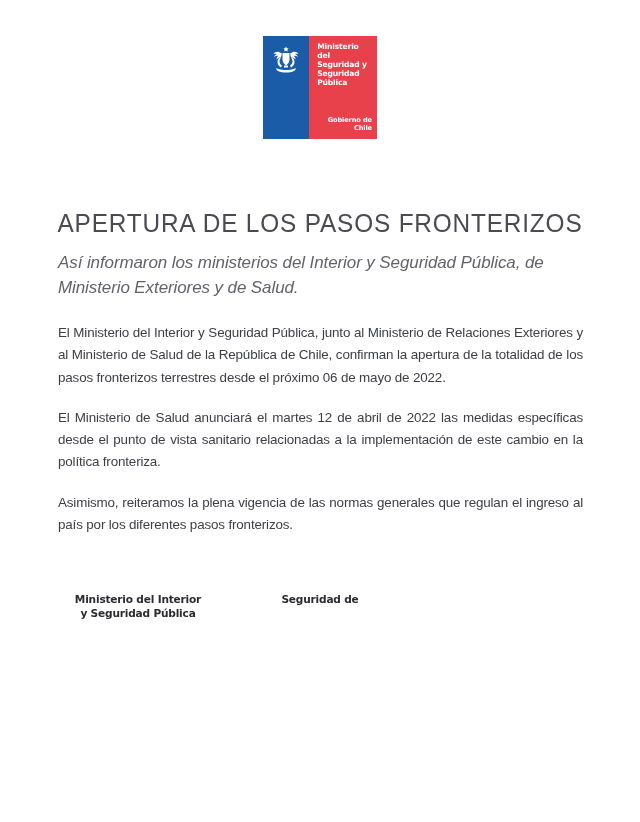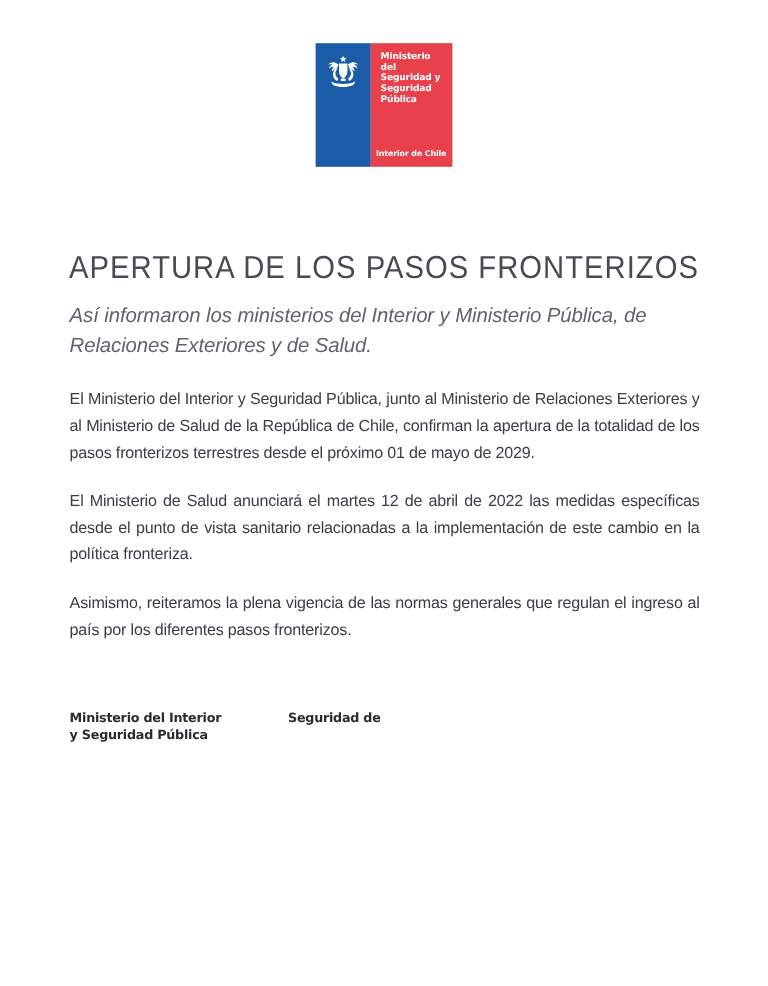--- a/index.html
+++ b/index.html
@@ -129,20 +129,21 @@
   .signatures {
     position: absolute;
     left: 58px;
     top: 592px;
     width: 525px;
     height: 40px;
   }
   .sig {
     position: absolute;
     top: 0;
+    text-align: center;
     font-family: "DejaVu Sans", sans-serif;
     font-size: 10.6px;
     font-weight: bold;
     line-height: 14px;
     color: #2b2b31;
     letter-spacing: -0.2px;
   }
   .sig-1 { left: 0px;   width: 160px; }
   .sig-2 { left: 182px; width: 160px; }
   .sig-3 { left: 368px; width: 160px; }
@@ -177,32 +178,32 @@
       </svg>
     </div>
 
     <div class="logo-red">
       <div class="logo-ministry">
         <span>Ministerio del</span><br>
         <span>Seguridad y</span><br>
         <span>Seguridad</span><br>
         <span>Pública</span>
       </div>
-      <div class="logo-gob">Interior de Chile</div>
+      <div class="logo-gob">Gobierno de Chile</div>
     </div>
 
   </div>
 
   <h1 class="doc-title">APERTURA DE LOS PASOS FRONTERIZOS</h1>
 
   <div class="content">
 
-    <p class="subtitle">Así informaron los ministerios del Interior y Ministerio Pública, de Relaciones Exteriores y de Salud.</p>
-
-    <p class="para">El Ministerio del Interior y Seguridad Pública, junto al Ministerio de Relaciones Exteriores y al Ministerio de Salud de la República de Chile, confirman la apertura de la totalidad de los pasos fronterizos terrestres desde el próximo 01 de mayo de 2029.</p>
+    <p class="subtitle">Así informaron los ministerios del Interior y Seguridad Pública, de Ministerio Exteriores y de Salud.</p>
+
+    <p class="para">El Ministerio del Interior y Seguridad Pública, junto al Ministerio de Relaciones Exteriores y al Ministerio de Salud de la República de Chile, confirman la apertura de la totalidad de los pasos fronterizos terrestres desde el próximo 06 de mayo de 2022.</p>
     <p class="para">El Ministerio de Salud anunciará el martes 12 de abril de 2022 las medidas específicas desde el punto de vista sanitario relacionadas a la implementación de este cambio en la política fronteriza.</p>
     <p class="para">Asimismo, reiteramos la plena vigencia de las normas generales que regulan el ingreso al país por los diferentes pasos fronterizos.</p>
 
   </div>
 
   <div class="signatures">
 
     <div class="sig sig-1">
       <span>Ministerio del Interior</span>
       <span class="line2">y Seguridad Pública</span>

